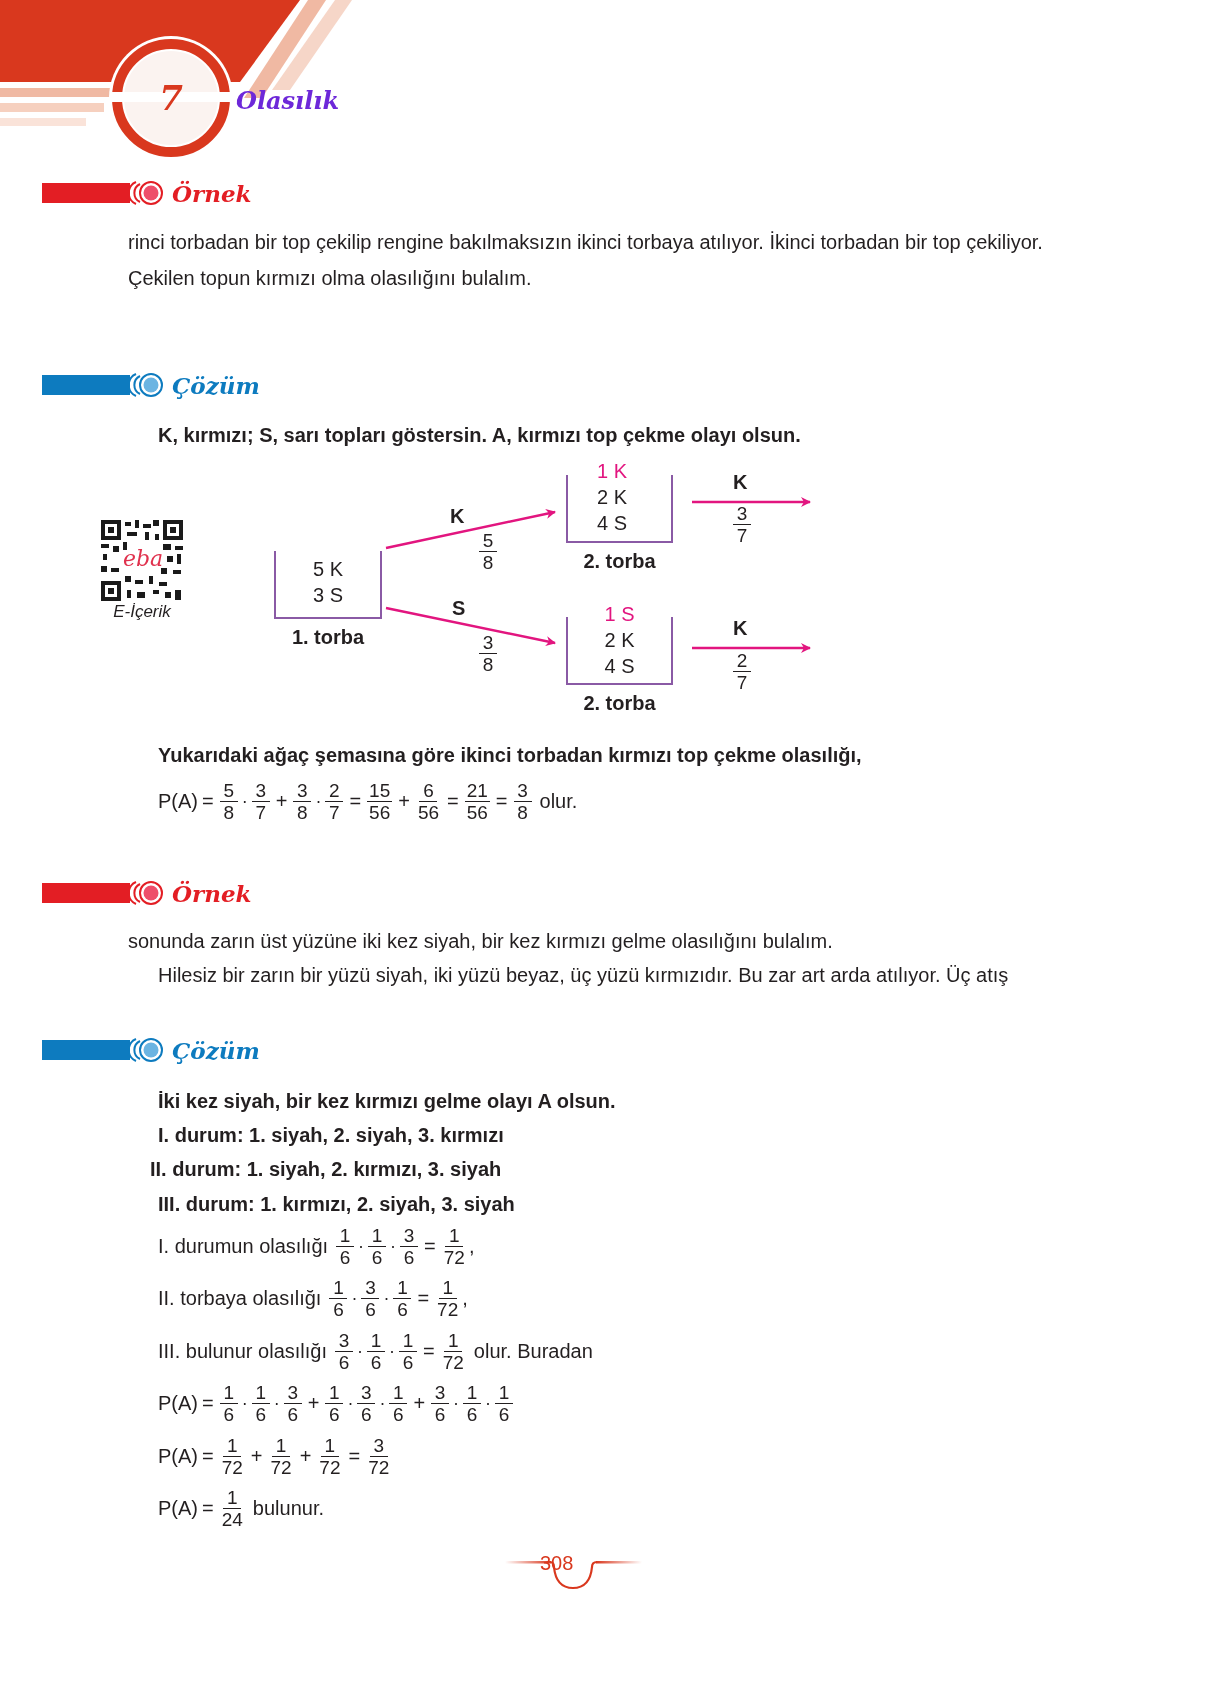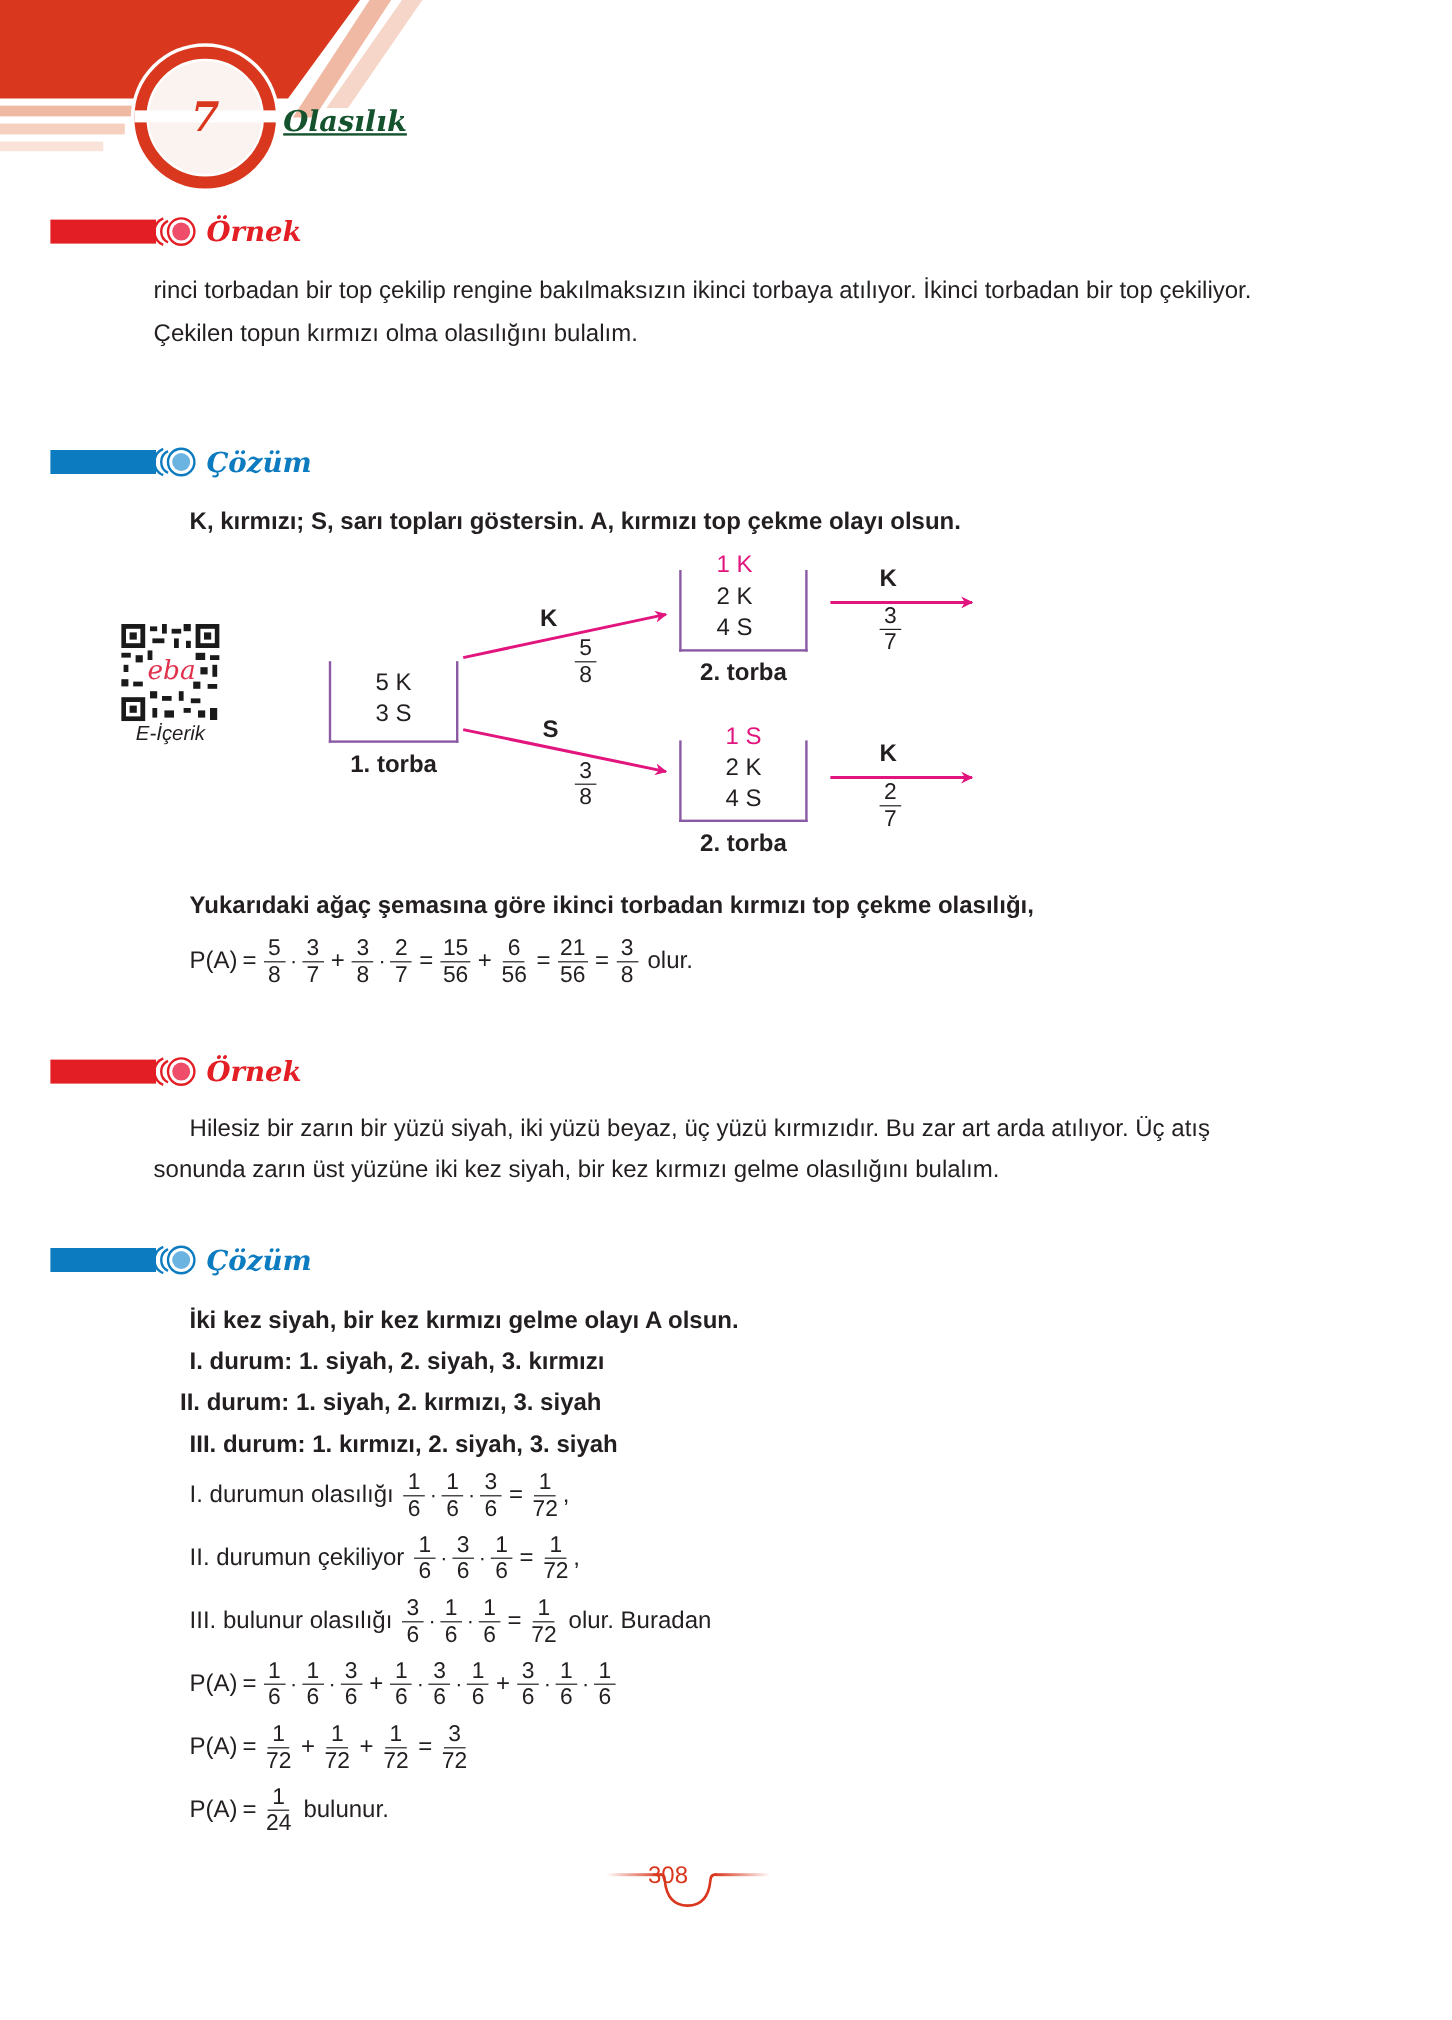--- a/index.html
+++ b/index.html
@@ -36,21 +36,21 @@
   <polygon points="335,0 352,0 290,90 272,90" fill="#f6d6c8"></polygon>
   <rect x="0" y="88" width="112" height="9" fill="#f0b9a3"></rect>
   <rect x="0" y="103" width="104" height="9" fill="#f6d0bf"></rect>
   <rect x="0" y="118" width="86" height="8" fill="#fae3d9"></rect>
   <circle cx="171" cy="98" r="62" fill="#ffffff"></circle>
   <circle cx="171" cy="98" r="54" fill="none" stroke="#d9381e" stroke-width="10"></circle>
   <circle cx="171" cy="98" r="47" fill="#fbf3f0"></circle>
   <rect x="112" y="92" width="118" height="10" fill="#ffffff"></rect>
 </svg>
 <div class="abs" style="left:150px;top:78px;width:42px;text-align:center;font-family:'DejaVu Serif',serif;font-style:italic;font-weight:bold;font-size:34px;color:#d9381e;">7</div>
-<div class="abs" style="left:236px;top:86px;font-family:'DejaVu Serif',serif;font-style:italic;font-weight:bold;font-size:24px;color:#14532d;text-decoration:underline;">Olasılık</div>
+<div class="abs" style="left:236px;top:86px;font-family:'DejaVu Serif',serif;font-style:italic;font-weight:bold;font-size:24px;color:#6d28d9;">Olasılık</div>
 
 <div class="sec" style="top:180px">
   <div class="bar" style="background:#e31e24"></div>
   <svg width="34" height="28">
     <path d="M6,3 A12,12 0 0 0 6,25" fill="none" stroke="#e31e24" stroke-width="2"></path>
     <path d="M10,5 A10,10 0 0 0 10,23" fill="none" stroke="#e31e24" stroke-width="2"></path>
     <circle cx="21" cy="14" r="11" fill="#fff" stroke="#e31e24" stroke-width="2"></circle>
     <circle cx="21" cy="14" r="7.5" fill="#ee4e6a"></circle>
   </svg>
   <span class="title" style="color:#e31e24">Örnek</span>
@@ -236,22 +236,22 @@
   <svg width="34" height="28">
     <path d="M6,3 A12,12 0 0 0 6,25" fill="none" stroke="#e31e24" stroke-width="2"></path>
     <path d="M10,5 A10,10 0 0 0 10,23" fill="none" stroke="#e31e24" stroke-width="2"></path>
     <circle cx="21" cy="14" r="11" fill="#fff" stroke="#e31e24" stroke-width="2"></circle>
     <circle cx="21" cy="14" r="7.5" fill="#ee4e6a"></circle>
   </svg>
   <span class="title" style="color:#e31e24">Örnek</span>
 </div>
 
 <div class="para" style="top:924px;line-height:34px">
+  <div>sonunda zarın üst yüzüne iki kez siyah, bir kez kırmızı gelme olasılığını bulalım.</div>
   <div><span class="indent"></span><span>Hilesiz bir zarın bir yüzü siyah, iki yüzü beyaz, üç yüzü kırmızıdır. Bu zar art arda atılıyor. Üç atış</span></div>
-  <div>sonunda zarın üst yüzüne iki kez siyah, bir kez kırmızı gelme olasılığını bulalım.</div>
 </div>
 
 <div class="sec" style="top:1037px">
   <div class="bar" style="background:#0d7bbf"></div>
   <svg width="34" height="28">
     <path d="M6,3 A12,12 0 0 0 6,25" fill="none" stroke="#0d7bbf" stroke-width="2"></path>
     <path d="M10,5 A10,10 0 0 0 10,23" fill="none" stroke="#0d7bbf" stroke-width="2"></path>
     <circle cx="21" cy="14" r="11" fill="#fff" stroke="#0d7bbf" stroke-width="2"></circle>
     <circle cx="21" cy="14" r="7.5" fill="#6bb4e2"></circle>
   </svg>
@@ -281,21 +281,21 @@
     </span>
   <span class="op">=</span>
   <span class="frac">
       <span class="num">1</span>
       <span class="den">72</span>
     </span>
   <span>,</span>
 </div>
 
 <div class="math" style="left:158px;top:1277px">
-  <span style="margin-right:6px">II. durumun çekiliyor</span>
+  <span style="margin-right:6px">II. torbaya olasılığı</span>
   <span class="frac">
       <span class="num">1</span>
       <span class="den">6</span>
     </span>
   <span class="dot">·</span>
   <span class="frac">
       <span class="num">3</span>
       <span class="den">6</span>
     </span>
   <span class="dot">·</span>

